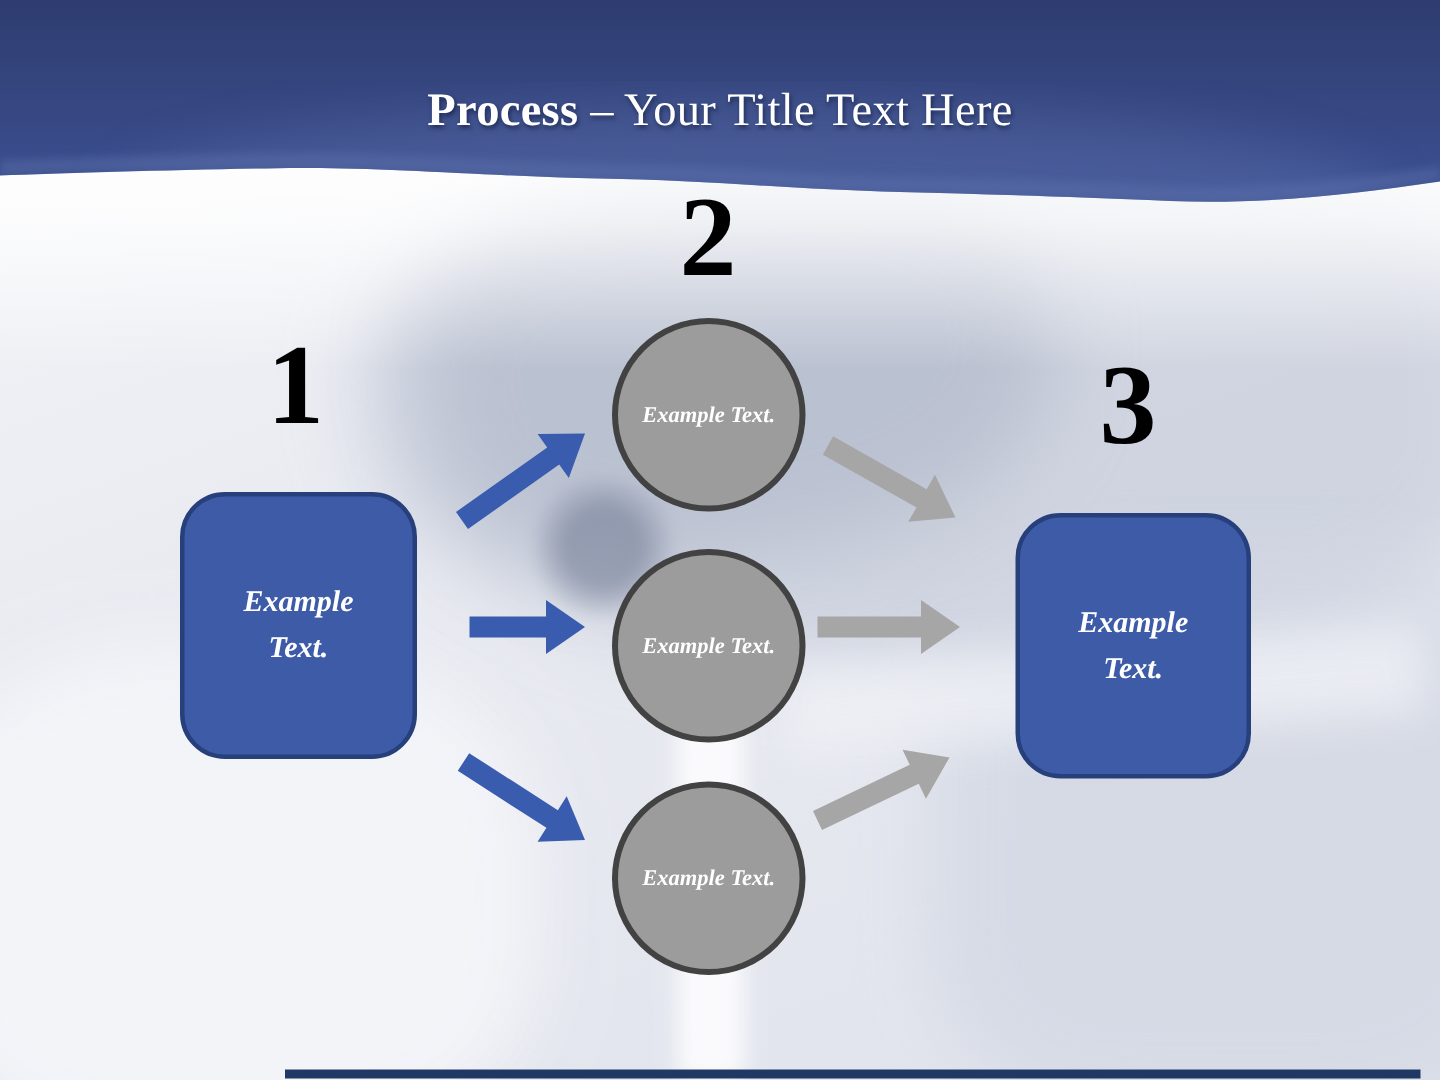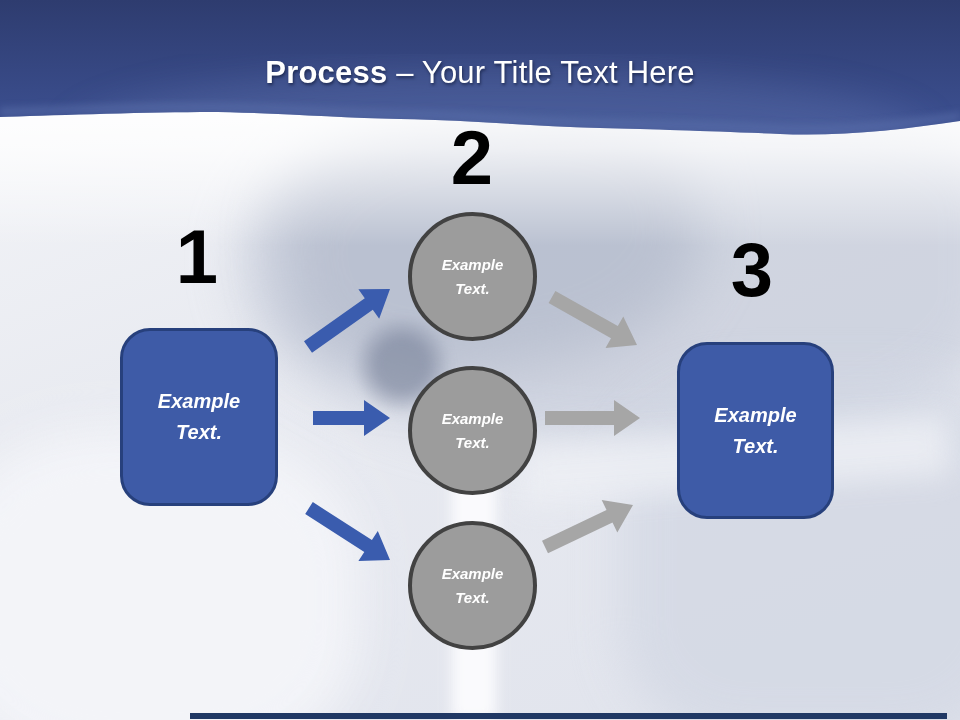--- a/index.html
+++ b/index.html
@@ -1,18 +1,18 @@
 <!DOCTYPE html>
 <html><head>
 <meta charset="utf-8">
 <style>
   html,body{margin:0;padding:0;background:#555;}
   .slide{
     position:relative;width:960px;height:720px;overflow:hidden;
-    font-family:Liberation Sans, sans-serif;
+    font-family:Liberation Serif, serif;
     background:linear-gradient(160deg,#f5f6f9 0%,#e9ebf1 40%,#e0e3ec 100%);
   }
   
   .bg{position:absolute;inset:0;z-index:0;overflow:hidden;}
   .bg .blob{position:absolute;}
   .blob-car-body{left:240px;top:90px;width:760px;height:360px;background:#c4cad9;
     border-radius:45% 30% 40% 50%;filter:blur(26px);opacity:.65;}
   .blob-windshield{left:280px;top:110px;width:420px;height:260px;background:#a9b1c4;
     border-radius:40%;transform:rotate(-9deg);filter:blur(28px);opacity:.55;}
   .blob-right-panel{left:620px;top:380px;width:400px;height:360px;background:#d3d8e4;

